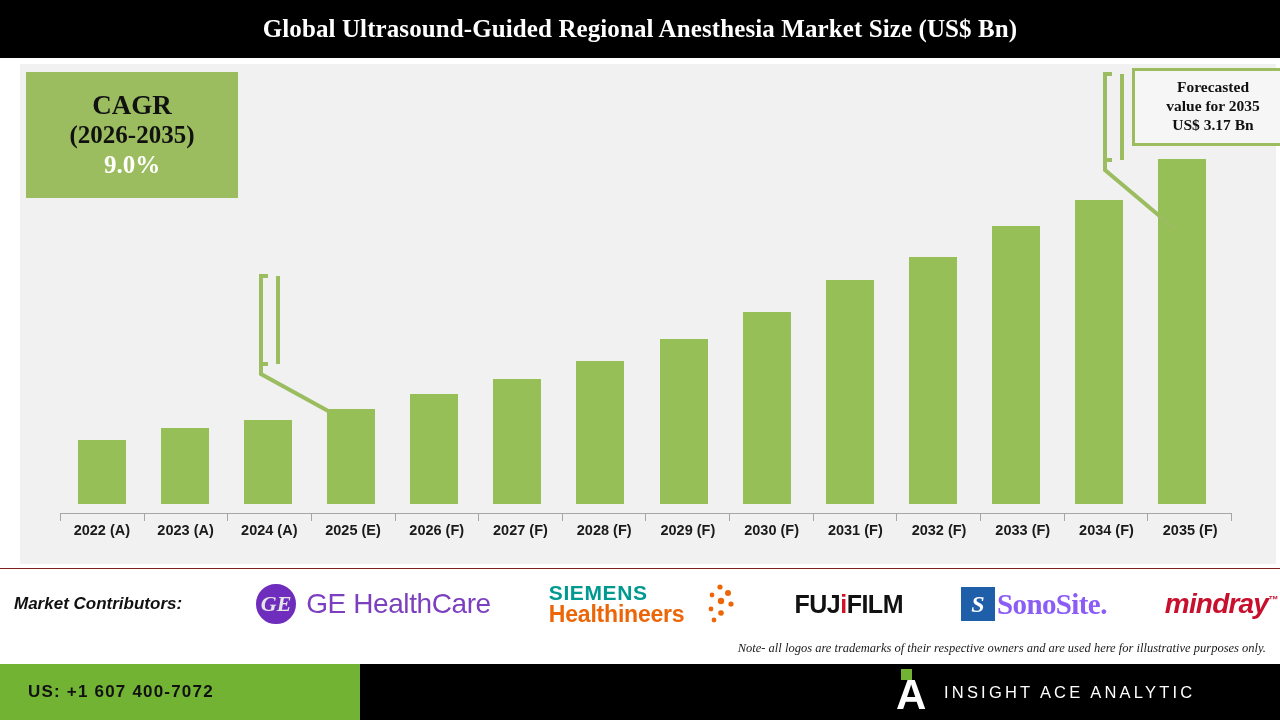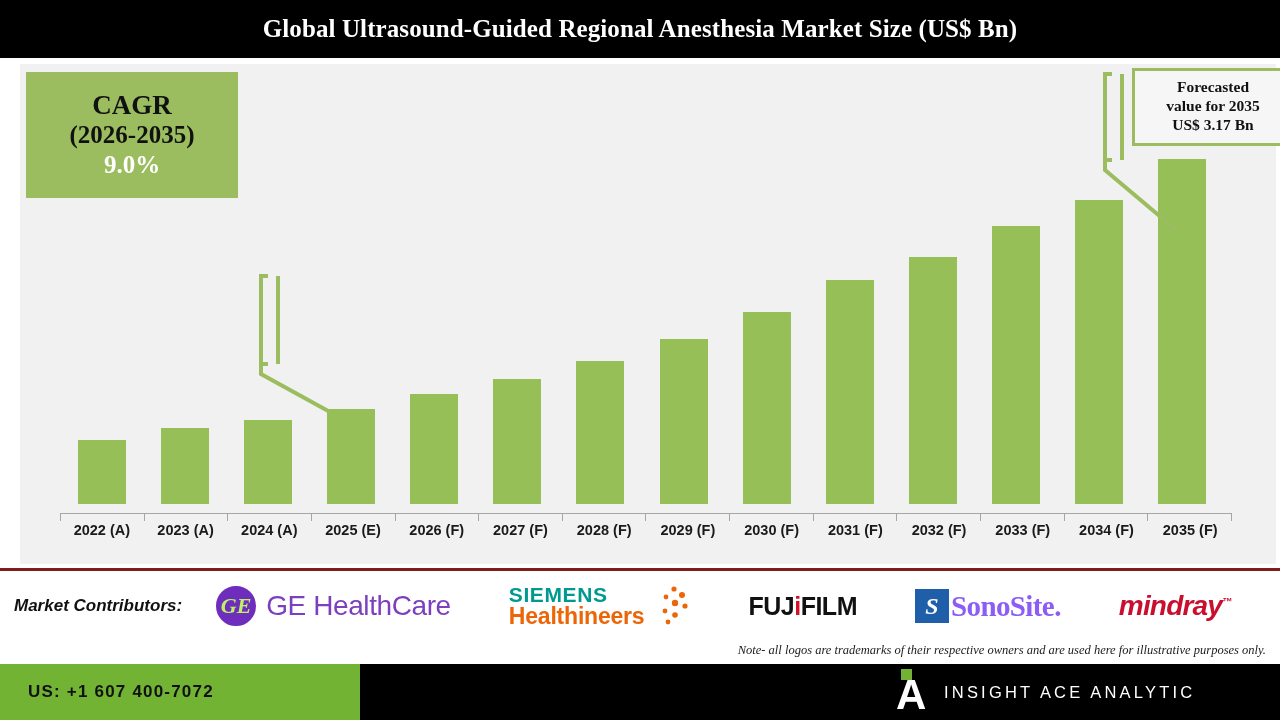--- a/index.html
+++ b/index.html
@@ -111,52 +111,53 @@
   }
   .callout-estimated { left: 268px; top: 206px; width: 160px; }
   .callout-forecast  { left: 1112px; top: 4px;  width: 162px; }
 
   .leader { position: absolute; pointer-events: none; }
 
   
   .contrib {
     position: absolute; left: 0; top: 568px; width: 1280px; height: 96px;
     background: #ffffff;
-    border-top: 3px solid #7f1d1d;
+    border-top: 1px solid #7f1d1d;
   }
   .contrib-row {
     position: absolute; left: 0; top: 0; width: 1280px; height: 70px;
     display: flex; align-items: center;
   }
   .contrib-label {
     font-family: "Liberation Sans", sans-serif;
     font-style: italic; font-weight: bold;
     font-size: 17px; color: #111111;
     margin-left: 14px; white-space: nowrap;
   }
   .logo { display: flex; align-items: center; justify-content: center; }
 
   
   .logo-ge { margin-left: 34px; gap: 10px; }
   .ge-mark {
     width: 40px; height: 40px; border-radius: 50%;
     background: #6f2dbd;
-    color: #bef264;
+    color: #e5e5e5;
     font-family: "Liberation Serif", serif;
     font-style: italic; font-weight: bold; font-size: 22px;
     display: flex; align-items: center; justify-content: center;
     border: 2px solid #6f2dbd;
+    margin-left: 40px;
   }
   .ge-text { color: #7b3fbf; font-size: 28px; letter-spacing: -0.4px; white-space: nowrap; }
 
   
   .logo-siemens { margin-left: 58px; flex-direction: column; align-items: flex-start; line-height: 1.0; }
   .siemens-top { color: #00998f; font-weight: bold; font-size: 21px; letter-spacing: 0.6px; }
   .siemens-bot { color: #ec6608; font-weight: bold; font-size: 23px; letter-spacing: -0.2px; }
-  .siemens-wrap { display: flex; align-items: flex-start; }
+  .siemens-wrap { display: flex; align-items: flex-start; gap: 6px; }
   .siemens-dots { width: 46px; height: 44px; }
 
   
   .logo-fuji { margin-left: 58px; }
   .fuji-text { font-weight: bold; font-size: 25px; color: #111111; letter-spacing: -0.5px; white-space: nowrap; text-align: right; }
   .fuji-i { color: #d3122a; }
 
   
   .logo-sonosite { margin-left: 58px; gap: 2px; }
   .sono-mark {

